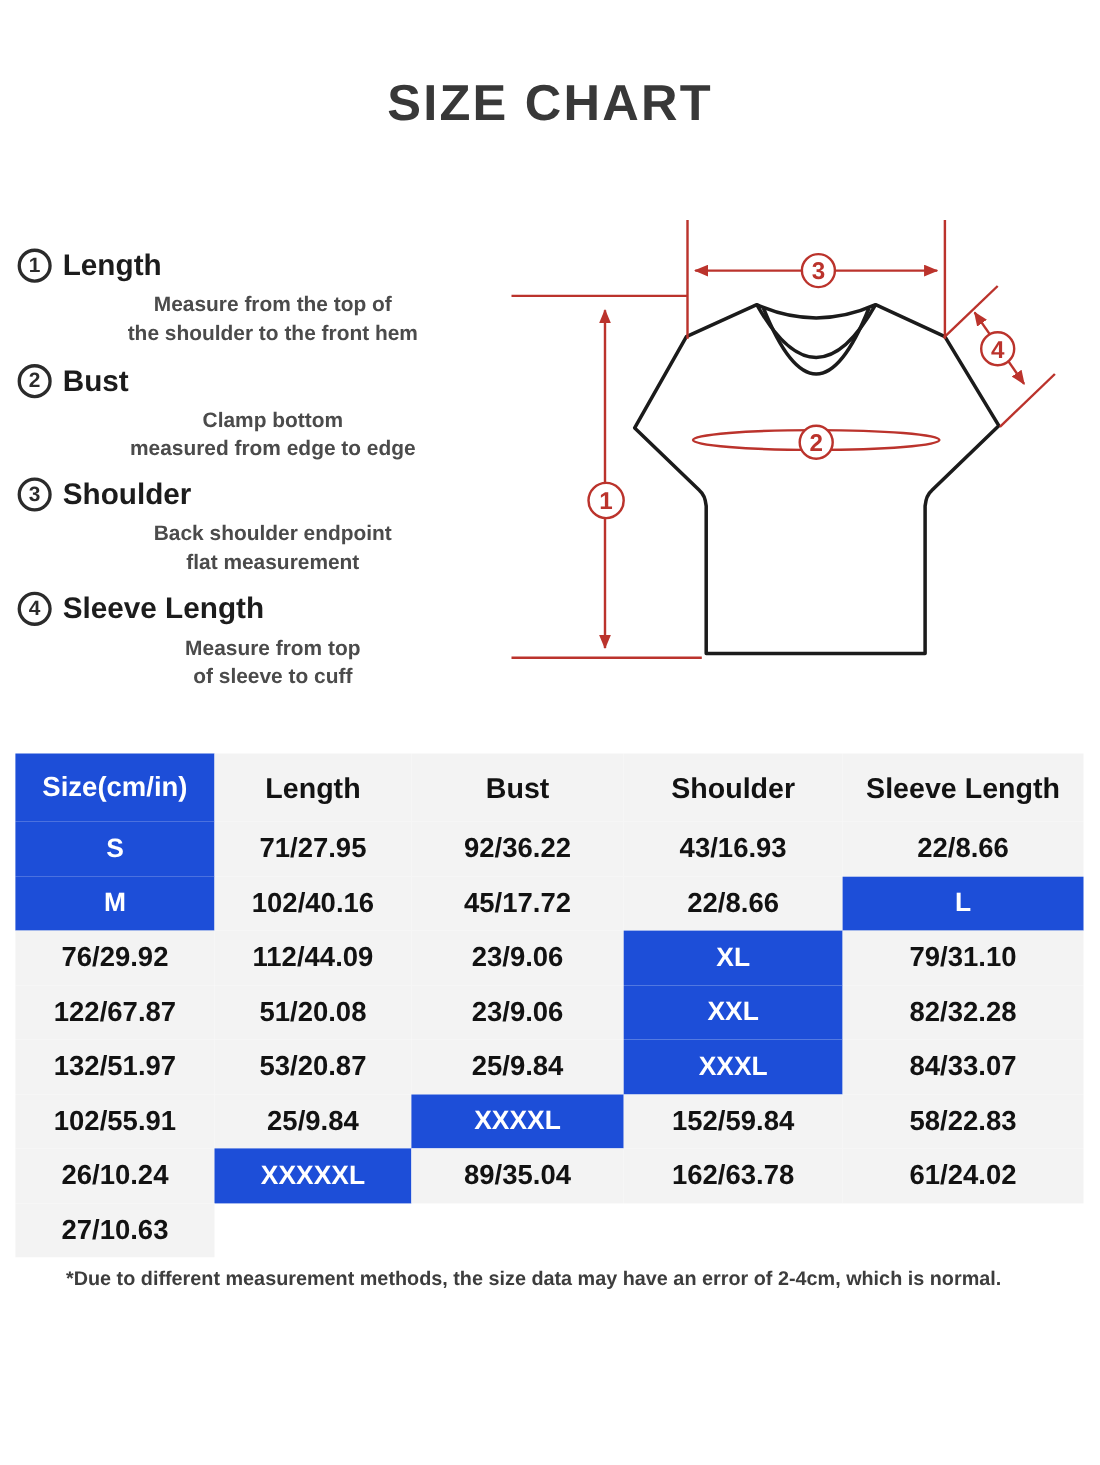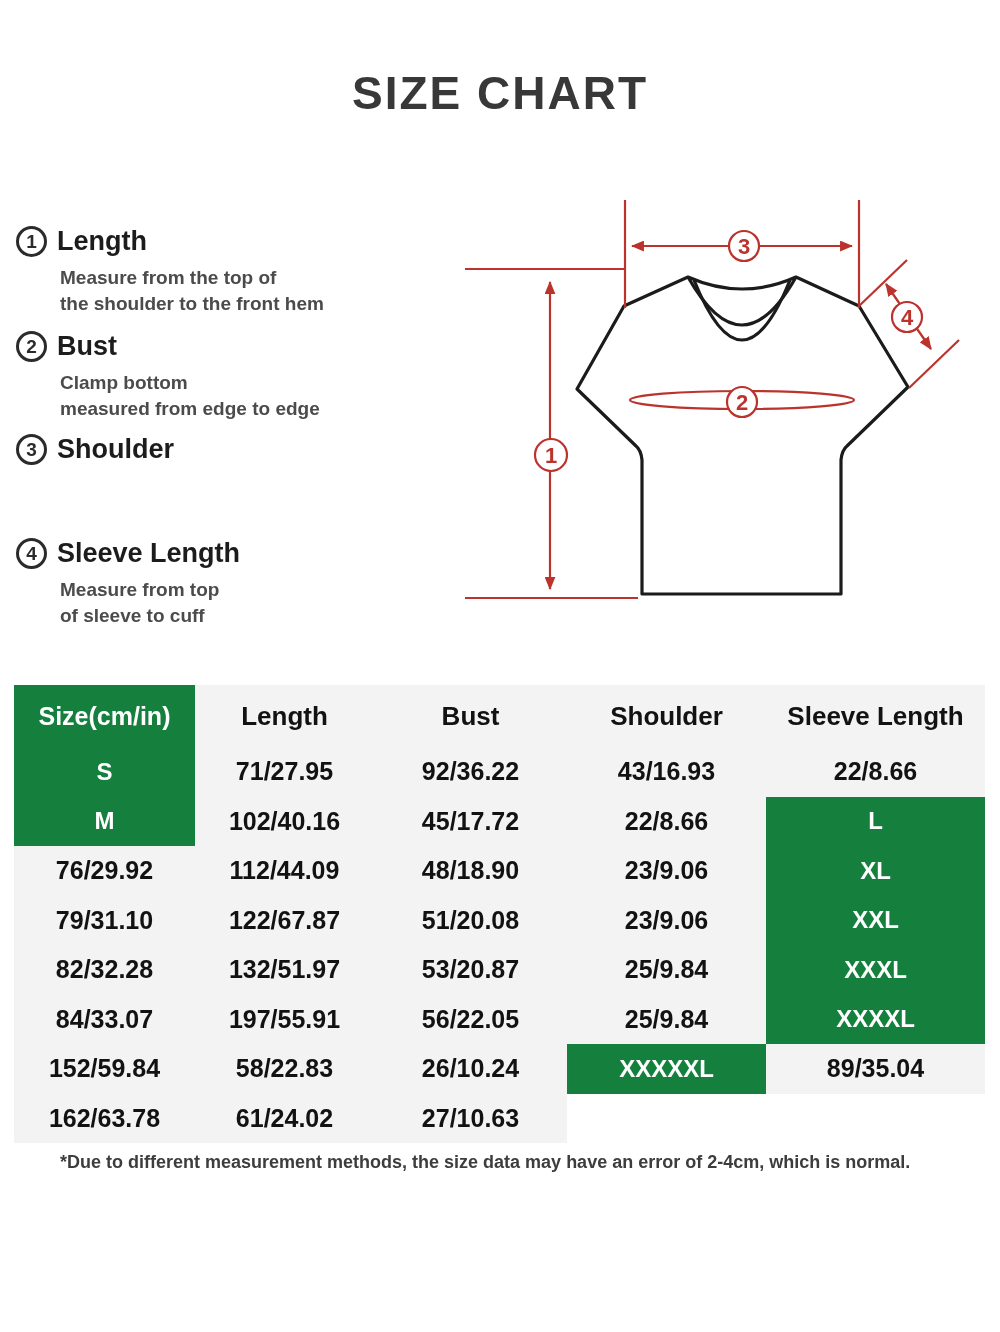--- a/index.html
+++ b/index.html
@@ -10,32 +10,32 @@
   .page-title{position:absolute;left:0;top:66px;width:1000px;text-align:center;
     font-size:46px;font-weight:700;color:#383838;letter-spacing:2px;}
 
   
   .legend-item{position:absolute;left:16px;width:420px;}
   .legend-head{display:flex;align-items:center;gap:10px;}
   .lnum{width:31px;height:31px;border:3px solid #2b2b2b;border-radius:50%;
     display:flex;align-items:center;justify-content:center;
     font-size:19px;font-weight:700;color:#2b2b2b;box-sizing:border-box;flex:0 0 auto;}
   .ltitle{font-size:27px;font-weight:700;color:#1c1c1c;}
-  .ldesc{margin:8px 0 0 44px;font-size:19px;line-height:26px;font-weight:700;color:#4b4b4b;}
+  .ldesc{margin:8px 0 0 44px;font-size:19px;line-height:26px;font-weight:700;color:#4b4b4b;text-align:center;}
 
   
   .diagram{position:absolute;left:0;top:0;width:1000px;height:680px;}
 
   
   .size-table{position:absolute;left:14px;top:685px;width:971px;height:458px;
     display:grid;grid-template-columns:181px 179px 193px 199px 1fr;
     grid-template-rows:62px repeat(8,1fr);}
   .cell{display:flex;align-items:center;justify-content:center;
     background:#f3f3f3;color:#121212;font-size:25px;font-weight:700;}
-  .cell.dark{background:#15803d;color:#ffffff;font-size:24px;}
+  .cell.dark{background:#1d4ed8;color:#ffffff;font-size:24px;}
   .cell.head{font-size:26px;}
   .cell.corner{font-size:25px;}
 
   
   .footnote{position:absolute;left:60px;top:1152px;width:900px;
     font-size:18px;font-weight:700;color:#3d3d3d;}
 </style>
 </head>
 <body>
 
@@ -60,20 +60,24 @@
     </div>
     <div class="ldesc">
       <div>Clamp bottom</div>
       <div>measured from edge to edge</div>
     </div>
   </div>
   <div class="legend-item" style="top:434px">
     <div class="legend-head">
       <span class="lnum">3</span>
       <span class="ltitle">Shoulder</span>
+    </div>
+    <div class="ldesc">
+      <div>Back shoulder endpoint</div>
+      <div>flat measurement</div>
     </div>
   </div>
   <div class="legend-item" style="top:538px">
     <div class="legend-head">
       <span class="lnum">4</span>
       <span class="ltitle">Sleeve Length</span>
     </div>
     <div class="ldesc">
       <div>Measure from top</div>
       <div>of sleeve to cuff</div>
@@ -133,39 +137,37 @@
     <div class="cell">22/8.66</div>
 
     <div class="cell dark">M</div>
     <div class="cell">102/40.16</div>
     <div class="cell">45/17.72</div>
     <div class="cell">22/8.66</div>
 
     <div class="cell dark">L</div>
     <div class="cell">76/29.92</div>
     <div class="cell">112/44.09</div>
-    <div class="cell">48/18.90</div>
     <div class="cell">23/9.06</div>
 
     <div class="cell dark">XL</div>
     <div class="cell">79/31.10</div>
     <div class="cell">122/67.87</div>
     <div class="cell">51/20.08</div>
     <div class="cell">23/9.06</div>
 
     <div class="cell dark">XXL</div>
     <div class="cell">82/32.28</div>
     <div class="cell">132/51.97</div>
     <div class="cell">53/20.87</div>
     <div class="cell">25/9.84</div>
 
     <div class="cell dark">XXXL</div>
     <div class="cell">84/33.07</div>
-    <div class="cell">197/55.91</div>
-    <div class="cell">56/22.05</div>
+    <div class="cell">102/55.91</div>
     <div class="cell">25/9.84</div>
 
     <div class="cell dark">XXXXL</div>
     <div class="cell">152/59.84</div>
     <div class="cell">58/22.83</div>
     <div class="cell">26/10.24</div>
 
     <div class="cell dark">XXXXXL</div>
     <div class="cell">89/35.04</div>
     <div class="cell">162/63.78</div>

